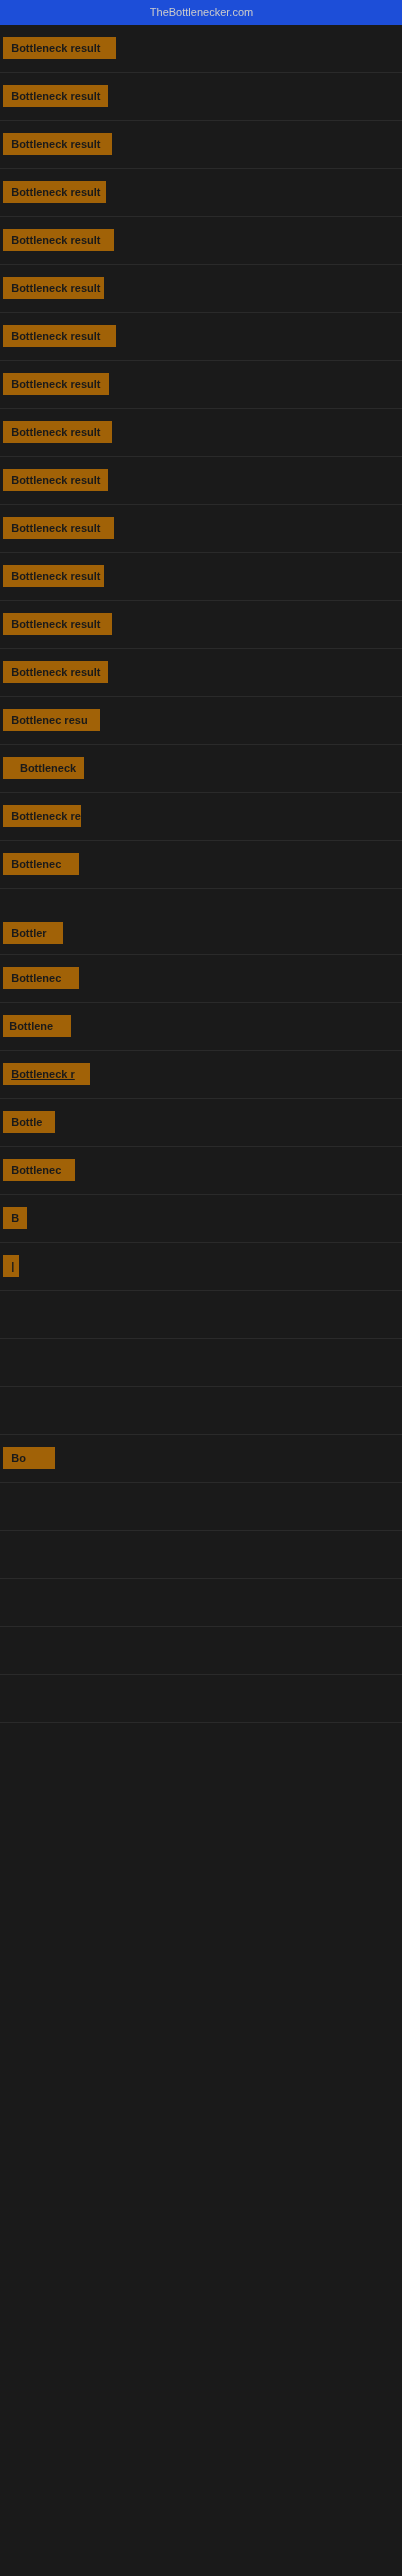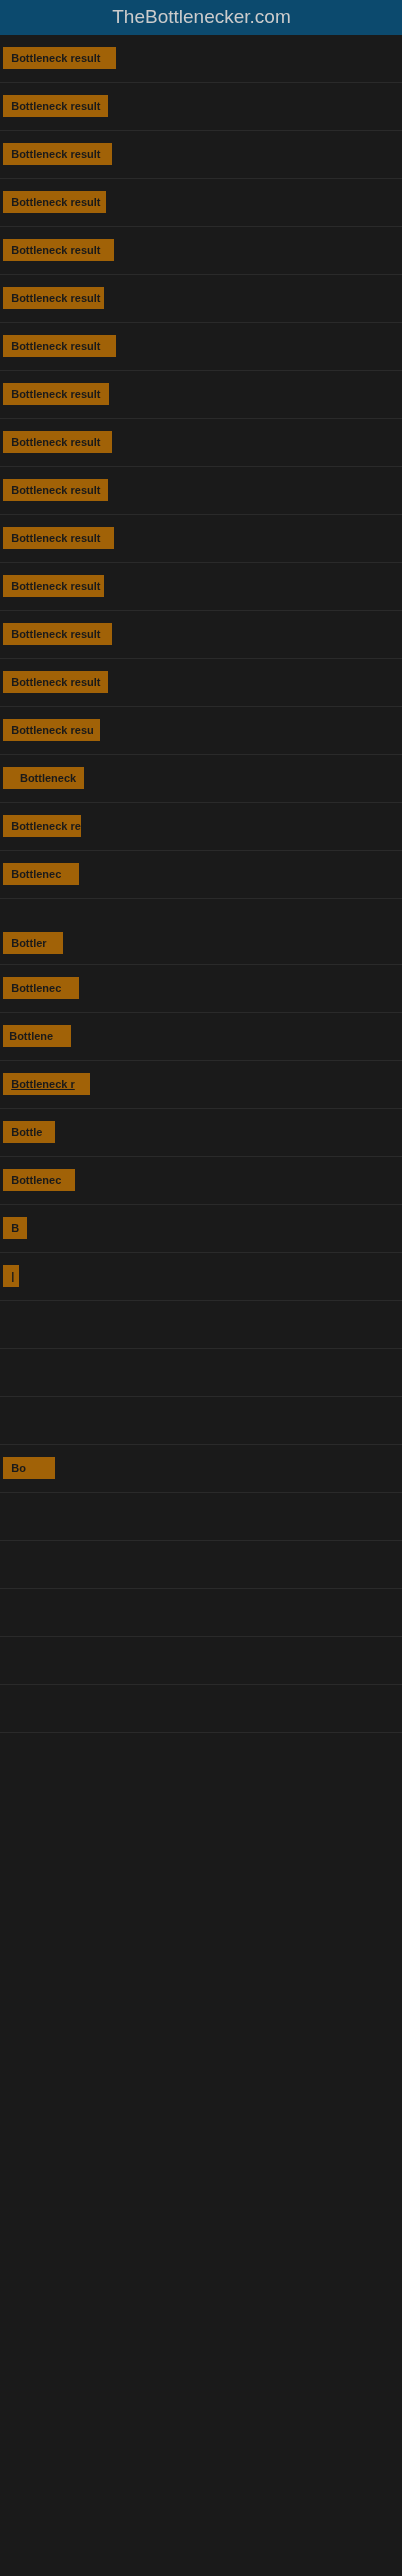--- a/index.html
+++ b/index.html
@@ -13,23 +13,23 @@
       min-height: 2576px;
       background-color: #1a1a1a;
       font-family: Arial, sans-serif;
       position: relative;
       overflow-x: hidden;
     }
 
     .site-title {
       text-align: center;
       color: #cccccc;
-      font-size: 19px;
+      font-size: 11px;
       padding: 6.4px 0;
-      background-color: #0c4a6e;
+      background-color: #1d4ed8;
     }
 
     .bottleneck-items-container {
       padding: 0;
     }
 
     .bottleneck-row {
       display: flex;
       align-items: center;
       padding: 9.7px 0 9.7px 0;
@@ -139,21 +139,21 @@
 
     <div class="bottleneck-row row-13">
       <span class="bottleneck-badge">Bottleneck result</span>
     </div>
 
     <div class="bottleneck-row row-14">
       <span class="bottleneck-badge">Bottleneck result</span>
     </div>
 
     <div class="bottleneck-row row-15">
-      <span class="bottleneck-badge">Bottleneck resu</span>
+      <span class="bottleneck-badge">Bottlenec resu</span>
     </div>
 
     <div class="bottleneck-row row-16">
       <span class="bottleneck-badge">Bottleneck</span>
     </div>
 
     <div class="bottleneck-row row-17">
       <span class="bottleneck-badge">Bottleneck res</span>
     </div>
 

